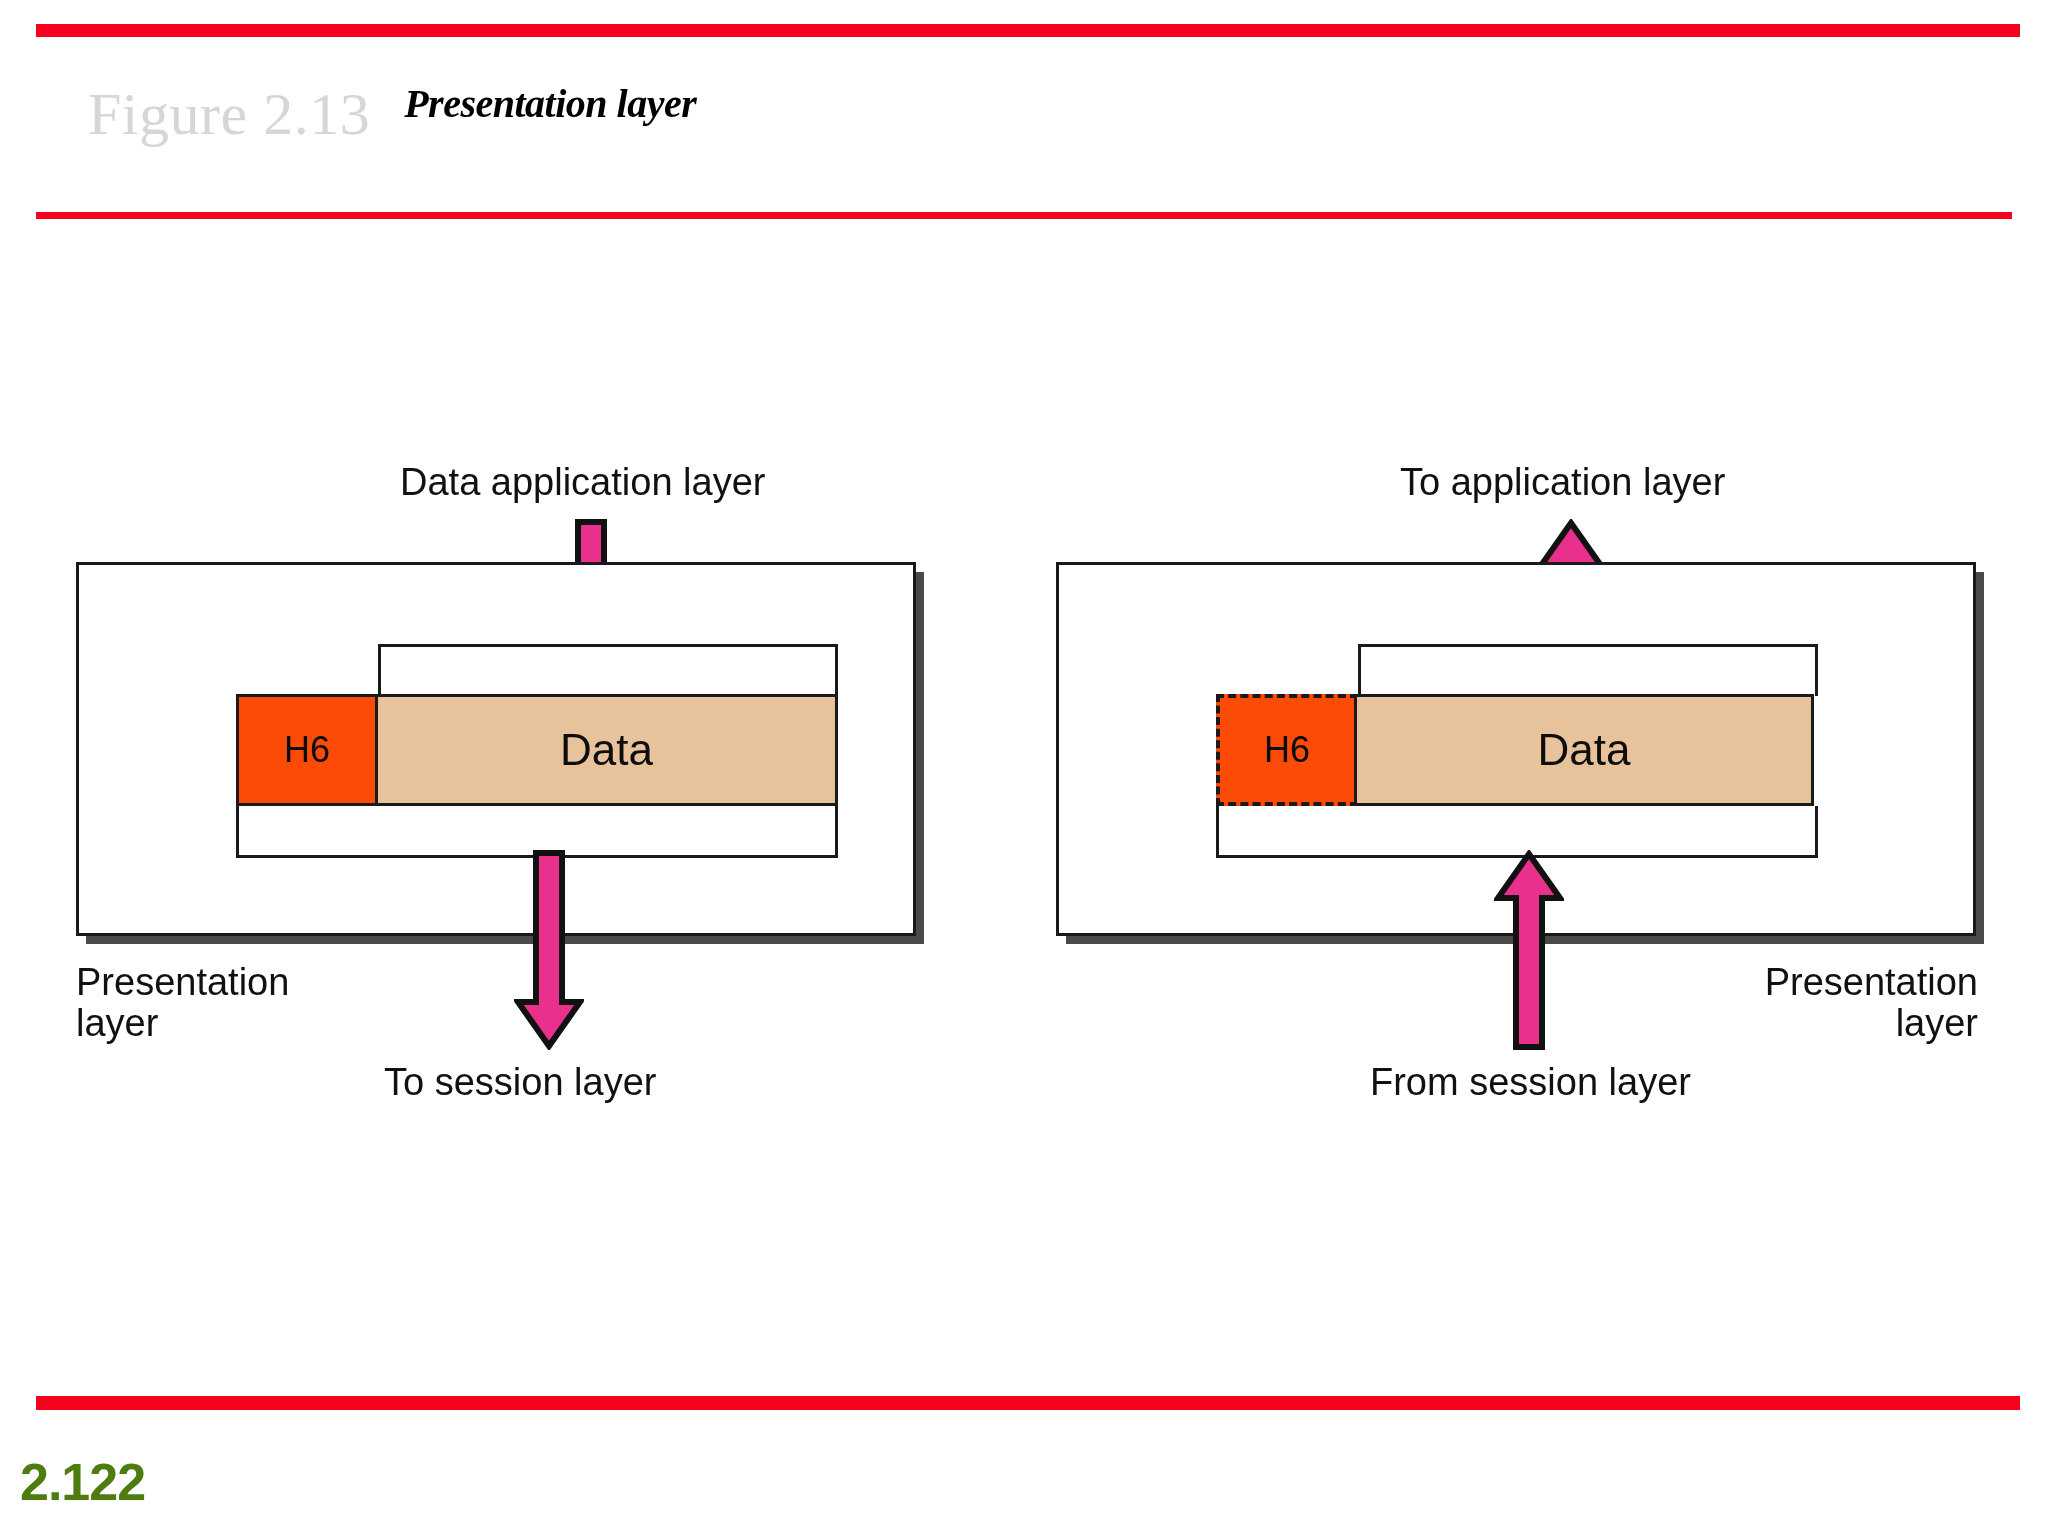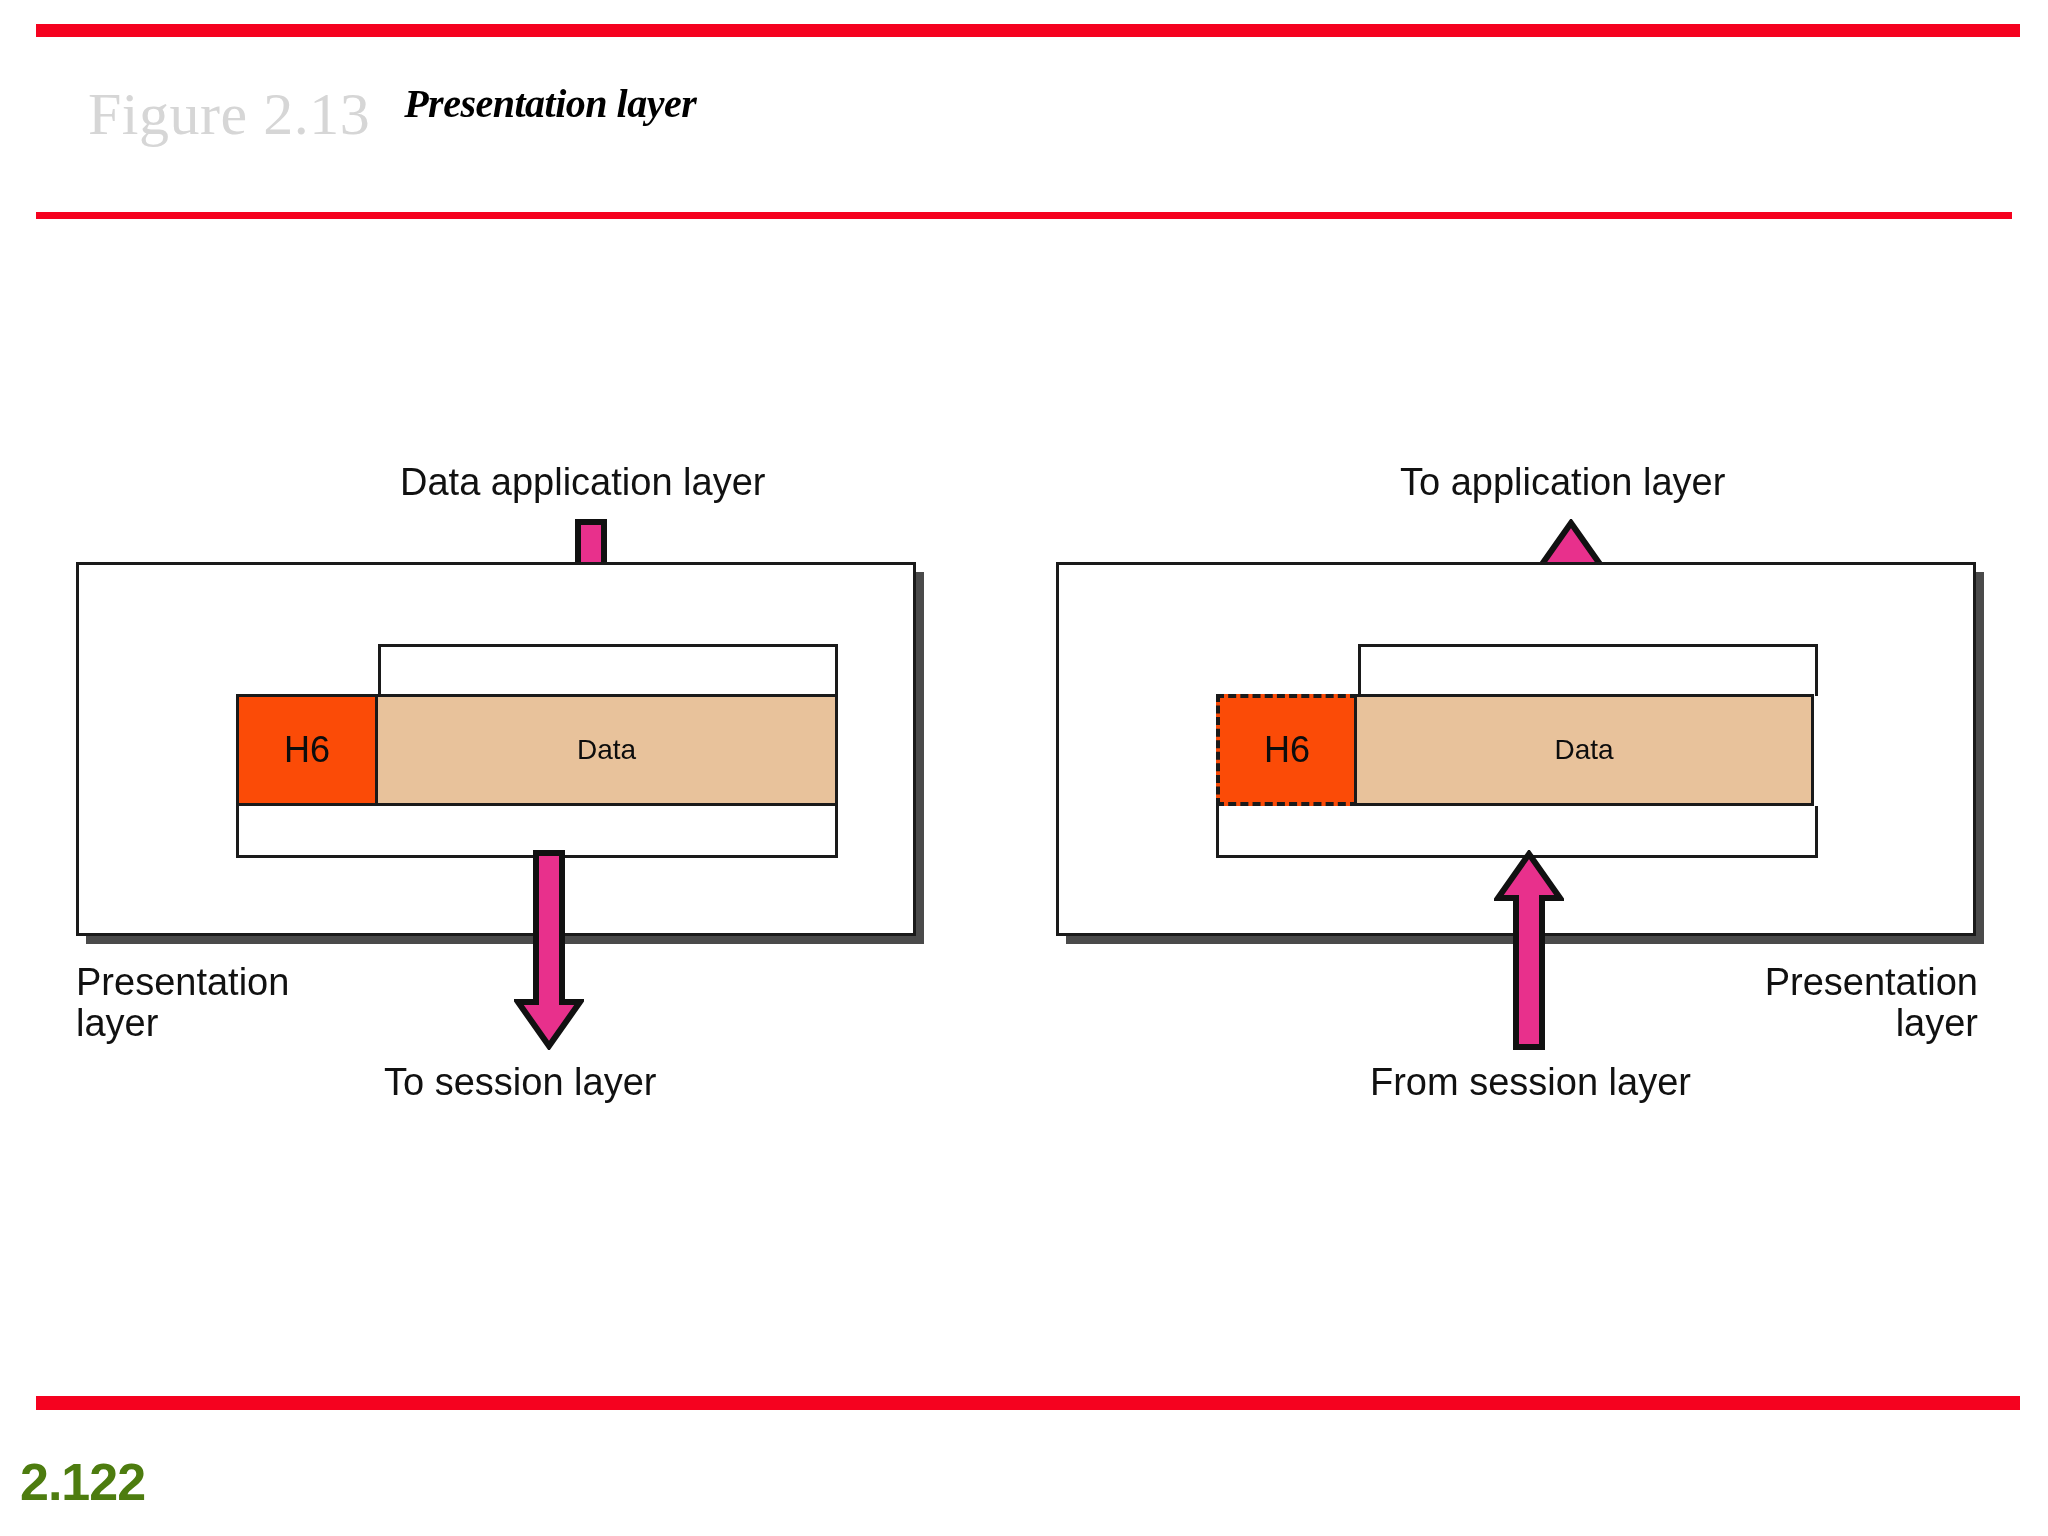--- a/index.html
+++ b/index.html
@@ -100,21 +100,21 @@
   }
   .pdu-data {
     width: 460px;
     background: #e8c29b;
     border: 3px solid #1a1a1a;
     border-left: none;
     box-sizing: border-box;
     display: flex;
     align-items: center;
     justify-content: center;
-    font-size: 28px;
+    font-size: 44px;
     color: #0d0d0d;
   }
   #pdu-right .pdu-data { border-left: 3px solid #1a1a1a; margin-left: -4px; }
 
   
   .arrow { position: absolute; }
   #arrow-from-app   { left: 556px;  top: 519px; width: 70px;  height: 146px; }
   #arrow-to-session { left: 514px;  top: 850px; width: 70px;  height: 200px; }
   #arrow-to-app     { left: 1536px; top: 519px; width: 70px;  height: 146px; }
   #arrow-from-sess  { left: 1494px; top: 850px; width: 70px;  height: 200px; }

